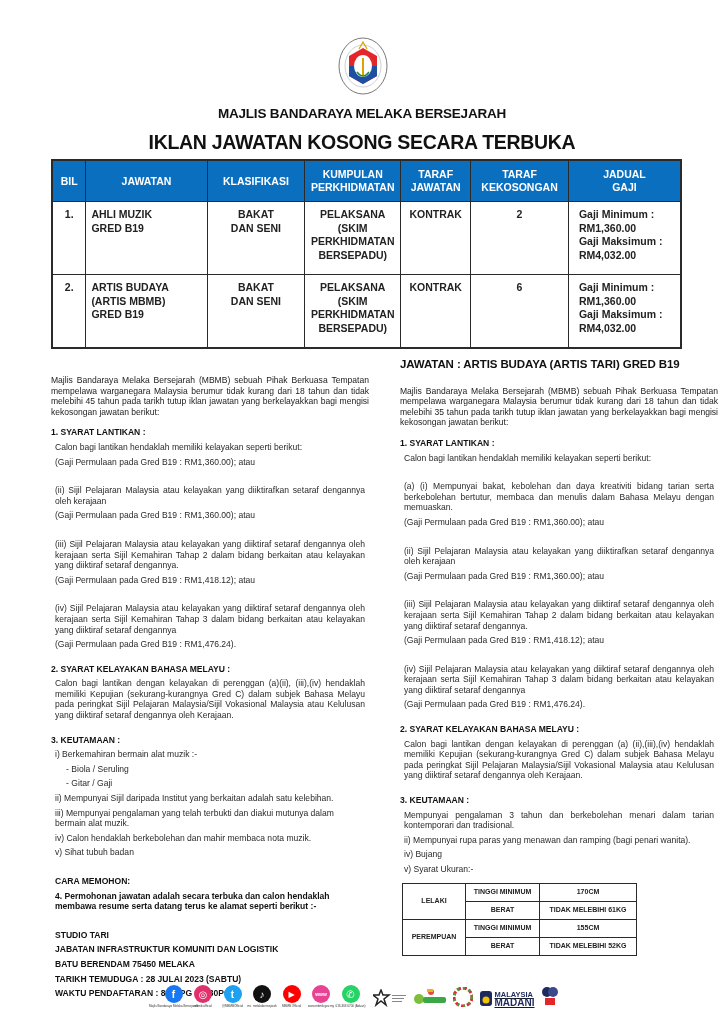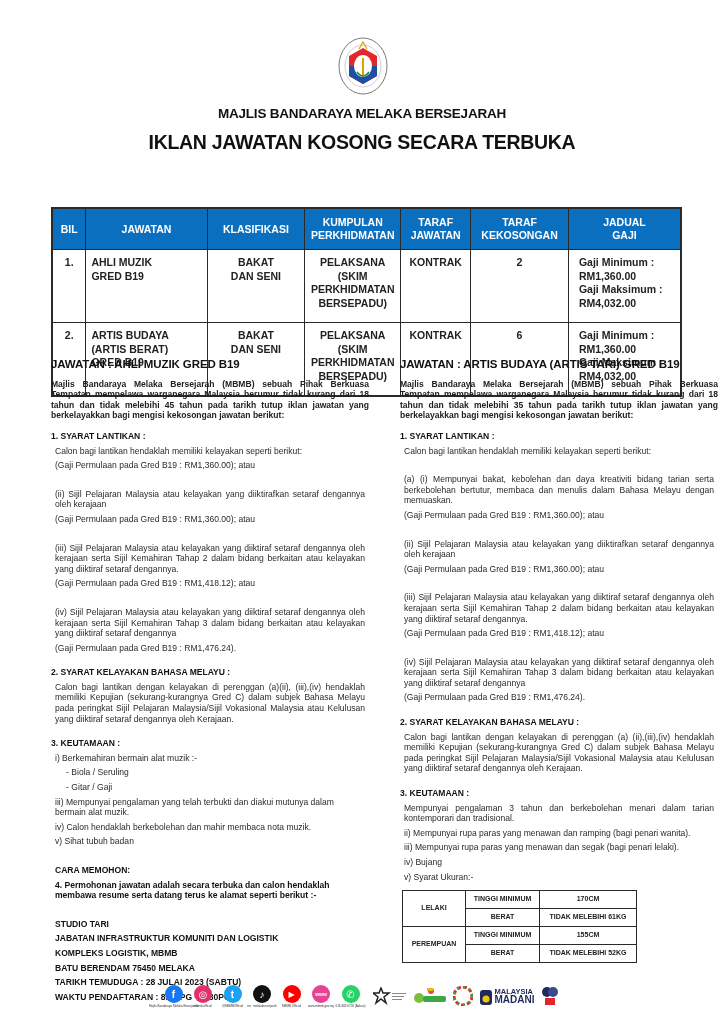--- a/index.html
+++ b/index.html
@@ -8,58 +8,58 @@
 
   
   .logo { position: absolute; left: 337px; top: 36px; width: 52px; height: 60px; }
   .org-name { position: absolute; top: 106px; left: 0; width: 724px; text-align: center;
               font-size: 13.5px; font-weight: bold; letter-spacing: -0.2px; color: #111; }
   .main-title { position: absolute; top: 131px; left: 0; width: 724px; text-align: center;
                 font-size: 19.5px; font-weight: bold; letter-spacing: -0.3px; color: #111; }
 
   
   .vac-table { position: absolute; left: 51px; top: 159px; width: 631px; border-collapse: collapse;
-               font-size: 10.5px; font-weight: bold; margin-top: 48px; }
+               font-size: 10.5px; font-weight: bold; }
   .vac-table th { background: #0b6fc0; color: #ffffff; border: 1.5px solid #2a2a2a;
                   height: 40px; padding: 0 3px; text-align: center; line-height: 13px; font-size: 10.5px; }
   .vac-table td { border: 1.5px solid #2a2a2a; vertical-align: top; padding: 6px 5px 8px 5px;
                   line-height: 13.5px; color: #222; }
   .vac-table td.c { text-align: center; }
   .vac-table td.l { text-align: left; }
   .vac-table tr.r1 td { height: 58px; }
   .vac-table tr.r2 td { height: 58px; }
   .vac-table { border: 2px solid #2a2a2a; }
 
   
   .col { position: absolute; top: 359px; width: 318px; font-size: 8.55px; line-height: 10.6px; color: #2a2a2a; }
   .col-left { left: 51px; }
   .col-right { left: 400px; }
   .sec-title { font-size: 11.5px; font-weight: bold; color: #111; margin: 0 0 9px 0; letter-spacing: -0.1px; }
-  .intro { font-weight: bold; text-align: justify; color: #222; margin: 0 0 10px 0; }
+  .intro { font-weight: normal; text-align: justify; color: #222; margin: 16px 0 10px 0; }
   .h { font-weight: bold; color: #111; margin: 0; }
   p { margin: 4px; }
   .j { text-align: justify; }
   .gap { height: 10px; }
   .indent { padding-left: 4px; }
   .b { font-weight: bold; color: #111; }
 
   
   .meas { border-collapse: collapse; margin-top: 8px; margin-left: 2px; font-size: 7px; font-weight: bold; color: #222; }
   .meas td { border: 1px solid #2a2a2a; text-align: center; height: 17px; padding: 0 4px; }
   .meas td.g { width: 54px; }
   .meas td.k { width: 65px; }
   .meas td.v { width: 88px; }
 
   
   .footer { position: absolute; top: 985px; left: 160px; height: 36px; display: flex; align-items: flex-start; }
   .social { width: 27px; margin-right: 2.5px; display: flex; flex-direction: column; align-items: center; }
   .social .ic { width: 18px; height: 18px; border-radius: 50%; display: flex; align-items: center; justify-content: center;
                 color: #fff; font-size: 10px; font-weight: bold; }
   .social .cap { font-size: 3px; color: #333; margin-top: 2px; text-align: center; line-height: 3.5px; white-space: nowrap; }
-  .partner { height: 22px; display: flex; align-items: center; margin-left: 6px; }
+  .partner { height: 22px; display: flex; align-items: flex-end; margin-left: 6px; text-decoration: underline; }
   .madani-text { font-size: 7.5px; font-weight: bold; color: #1e2a5c; line-height: 8px; }
   .madani-text .big { font-size: 10px; }
 </style>
 </head>
 <body>
 
 <svg class="logo" viewBox="0 0 52 60">
   <ellipse cx="26" cy="30" rx="24" ry="28" fill="#fff" stroke="#555" stroke-width="0.8"></ellipse>
   <ellipse cx="26" cy="30" rx="18" ry="21" fill="#fff" stroke="#888" stroke-width="0.4"></ellipse>
   <polygon points="26,12 40,20 40,40 26,48 12,40 12,20" fill="#e3262a"></polygon>
@@ -98,32 +98,31 @@
       <td class="c">1.</td>
       <td class="l"><span>AHLI MUZIK</span><br><span>GRED B19</span></td>
       <td class="c"><span>BAKAT</span><br><span>DAN SENI</span></td>
       <td class="c"><span>PELAKSANA</span><br><span>(SKIM</span><br><span>PERKHIDMATAN</span><br><span>BERSEPADU)</span></td>
       <td class="c">KONTRAK</td>
       <td class="c">2</td>
       <td class="l" style="padding-left:10px"><span>Gaji Minimum :</span><br><span>RM1,360.00</span><br><span>Gaji Maksimum :</span><br><span>RM4,032.00</span></td>
     </tr>
     <tr class="r2">
       <td class="c">2.</td>
-      <td class="l"><span>ARTIS BUDAYA</span><br><span>(ARTIS BERAT)</span><br><span>GRED B19</span></td>
+      <td class="l"><span>ARTIS BUDAYA</span><br><span>(ARTIS MBMB)</span><br><span>GRED B19</span></td>
       <td class="c"><span>BAKAT</span><br><span>DAN SENI</span></td>
       <td class="c"><span>PELAKSANA</span><br><span>(SKIM</span><br><span>PERKHIDMATAN</span><br><span>BERSEPADU)</span></td>
       <td class="c">KONTRAK</td>
       <td class="c">6</td>
       <td class="l" style="padding-left:10px"><span>Gaji Minimum :</span><br><span>RM1,360.00</span><br><span>Gaji Maksimum :</span><br><span>RM4,032.00</span></td>
     </tr>
   </tbody>
 </table>
 
 <div class="col col-left">
-  <div class="sec-title">JAWATAN : AHLI MUZIK GRED B19</div>
   <p class="intro">Majlis Bandaraya Melaka Bersejarah (MBMB) sebuah Pihak Berkuasa Tempatan mempelawa warganegara Malaysia berumur tidak kurang dari 18 tahun dan tidak melebihi 45 tahun pada tarikh tutup iklan jawatan yang berkelayakkan bagi mengisi kekosongan jawatan berikut:</p>
   <p class="h">1. SYARAT LANTIKAN :</p>
   <p>Calon bagi lantikan hendaklah memiliki kelayakan seperti berikut:</p>
   <p>(Gaji Permulaan pada Gred B19 : RM1,360.00); atau</p>
   <div class="gap"></div>
   <p class="j">(ii) Sijil Pelajaran Malaysia atau kelayakan yang diiktirafkan setaraf dengannya oleh kerajaan</p>
   <p>(Gaji Permulaan pada Gred B19 : RM1,360.00); atau</p>
   <div class="gap"></div>
   <p class="j">(iii) Sijil Pelajaran Malaysia atau kelayakan yang diiktiraf setaraf dengannya oleh kerajaan serta Sijil Kemahiran Tahap 2 dalam bidang berkaitan atau kelayakan yang diiktiraf setaraf dengannya.</p>
   <p>(Gaji Permulaan pada Gred B19 : RM1,418.12); atau</p>
@@ -131,30 +130,30 @@
   <p class="j">(iv) Sijil Pelajaran Malaysia atau kelayakan yang diiktiraf setaraf dengannya oleh kerajaan serta Sijil Kemahiran Tahap 3 dalam bidang berkaitan atau kelayakan yang diiktiraf setaraf dengannya</p>
   <p>(Gaji Permulaan pada Gred B19 : RM1,476.24).</p>
   <div class="gap"></div>
   <p class="h">2. SYARAT KELAYAKAN BAHASA MELAYU :</p>
   <p class="j">Calon bagi lantikan dengan kelayakan di perenggan (a)(ii), (iii),(iv) hendaklah memiliki Kepujian (sekurang-kurangnya Gred C) dalam subjek Bahasa Melayu pada peringkat Sijil Pelajaran Malaysia/Sijil Vokasional Malaysia atau Kelulusan yang diiktiraf setaraf dengannya oleh Kerajaan.</p>
   <div class="gap"></div>
   <p class="h">3. KEUTAMAAN :</p>
   <p>i) Berkemahiran bermain alat muzik :-</p>
   <p class="indent" style="white-space:pre">   - Biola / Seruling</p>
   <p class="indent" style="white-space:pre">   - Gitar / Gaji</p>
+  <p>ii) Mempunyai Sijil daripada Institut yang berkaitan adalah satu kelebihan.</p>
   <p>iii) Mempunyai pengalaman yang telah terbukti dan diakui mutunya dalam bermain alat muzik.</p>
   <p>iv) Calon hendaklah berkebolehan dan mahir membaca nota muzik.</p>
   <p>v) Sihat tubuh badan</p>
   <div class="gap"></div>
   <p class="b">CARA MEMOHON:</p>
   <p class="b">4. Permohonan jawatan adalah secara terbuka dan calon hendaklah membawa resume serta datang terus ke alamat seperti berikut :-</p>
   <div class="gap"></div>
   <p class="b">STUDIO TARI</p>
   <p class="b">JABATAN INFRASTRUKTUR KOMUNITI DAN LOGISTIK</p>
-  <p class="b">KOMPLEKS LOGISTIK, MBMB</p>
   <p class="b">BATU BERENDAM 75450 MELAKA</p>
   <p class="b">TARIKH TEMUDUGA : 28 JULAI 2023 (SABTU)</p>
   <p class="b">WAKTU PENDAFTARAN : 8.30 PG – 9.30PG</p>
 </div>
 
 <div class="col col-right">
   <div class="sec-title">JAWATAN : ARTIS BUDAYA (ARTIS TARI) GRED B19</div>
   <p class="intro">Majlis Bandaraya Melaka Bersejarah (MBMB) sebuah Pihak Berkuasa Tempatan mempelawa warganegara Malaysia berumur tidak kurang dari 18 tahun dan tidak melebihi 35 tahun pada tarikh tutup iklan jawatan yang berkelayakkan bagi mengisi kekosongan jawatan berikut:</p>
   <p class="h">1. SYARAT LANTIKAN :</p>
   <p>Calon bagi lantikan hendaklah memiliki kelayakan seperti berikut:</p>
@@ -170,21 +169,20 @@
   <div class="gap"></div>
   <p class="j">(iv) Sijil Pelajaran Malaysia atau kelayakan yang diiktiraf setaraf dengannya oleh kerajaan serta Sijil Kemahiran Tahap 3 dalam bidang berkaitan atau kelayakan yang diiktiraf setaraf dengannya</p>
   <p>(Gaji Permulaan pada Gred B19 : RM1,476.24).</p>
   <div class="gap"></div>
   <p class="h">2. SYARAT KELAYAKAN BAHASA MELAYU :</p>
   <p class="j">Calon bagi lantikan dengan kelayakan di perenggan (a) (ii),(iii),(iv) hendaklah memiliki Kepujian (sekurang-kurangnya Gred C) dalam subjek Bahasa Melayu pada peringkat Sijil Pelajaran Malaysia/Sijil Vokasional Malaysia atau Kelulusan yang diiktiraf setaraf dengannya oleh Kerajaan.</p>
   <div class="gap"></div>
   <p class="h">3. KEUTAMAAN :</p>
   <p class="j">Mempunyai pengalaman 3 tahun dan berkebolehan menari dalam tarian kontemporari dan tradisional.</p>
   <p class="j">ii) Mempunyai rupa paras yang menawan dan ramping (bagi penari wanita).</p>
-  <p>iii) Mempunyai rupa paras yang menawan dan segak (bagi penari lelaki).</p>
   <p>iv) Bujang</p>
   <p>v) Syarat Ukuran:-</p>
   <table class="meas">
     <tbody>
         <tr>
       <td class="g" rowspan="2">LELAKI</td>
       <td class="k">TINGGI MINIMUM</td>
       <td class="v">170CM</td>
     </tr>
     <tr>

